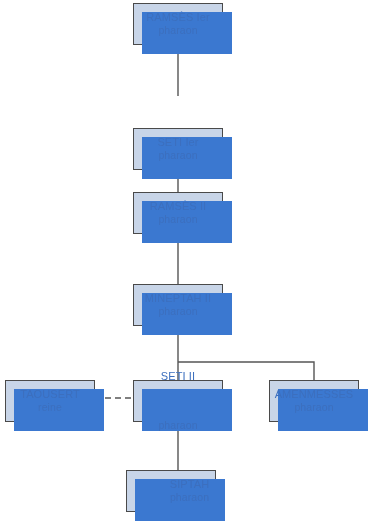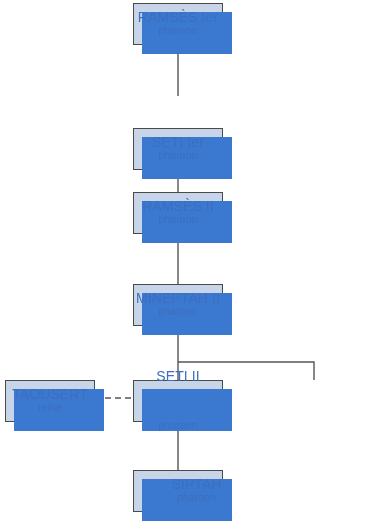--- a/index.html
+++ b/index.html
@@ -46,21 +46,21 @@
     position: absolute;
     left: 8px;
     top: 8px;
     width: 90px;
     height: 42px;
     background: #3b78d0;
     z-index: -1;
   }
   .node-name {
     color: #3c6fbe;
-    font-size: 14px;
+    font-size: 11px;
     line-height: 13px;
     letter-spacing: 0.1px;
     white-space: nowrap;
   }
   .node-role {
     color: #3c6fbe;
     font-size: 10.5px;
     line-height: 13px;
     letter-spacing: 0.1px;
     white-space: nowrap;
@@ -111,19 +111,23 @@
   <div class="node" style="left:5px; top:380px;">
     <span class="node-name">TAOUSERT</span>
     <span class="node-role">reine</span>
   </div>
 
   <div class="node" style="left:133px; top:380px;gap:36px;">
     <span class="node-name">SETI II</span>
     <span class="node-role">pharaon</span>
   </div>
 
+  <div class="node" style="left:269px; top:380px;">
+    <span class="node-name">AMENMESSES</span>
+    <span class="node-role">pharaon</span>
+  </div>
 
-  <div class="node" style="left:133px; top:470px;padding-left:37px;">
+  <div class="node" style="left:126px; top:470px;padding-left:37px;">
     <span class="node-name">SIPTAH</span>
     <span class="node-role">pharaon</span>
   </div>
 
 </div>
 
 </body></html>

